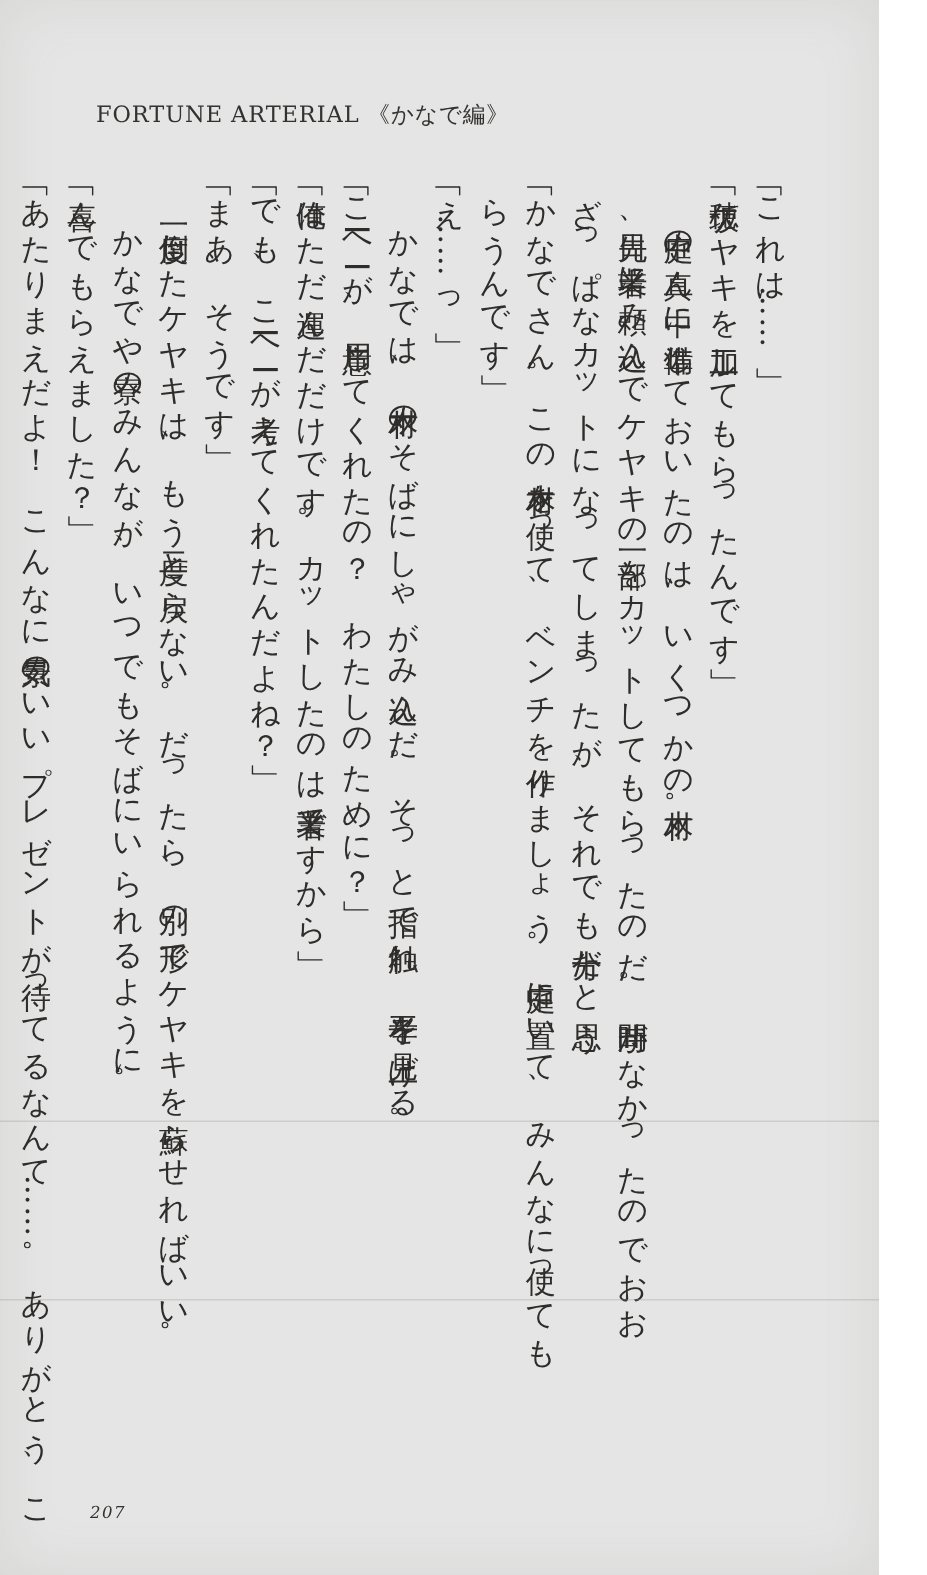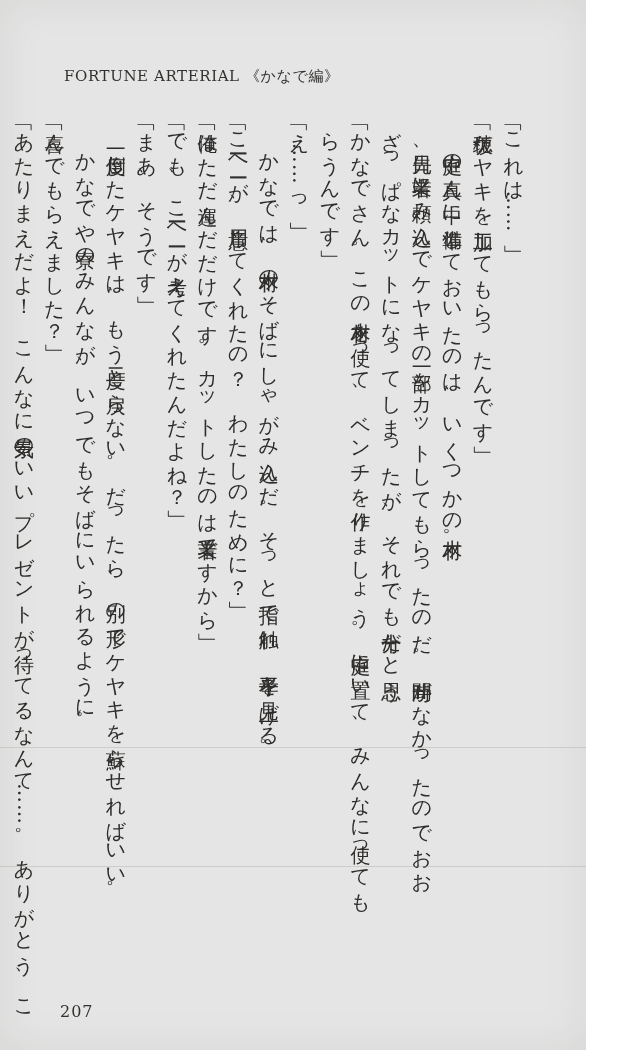--- a/index.html
+++ b/index.html
@@ -56,21 +56,22 @@
     padding: 0;
   }
   .text-col.indent {
     text-indent: 21px;
   }
 
   .page-number {
     position: absolute;
     left: 60px;
     top: 1002px;
-    font-size: 16px;
+    font-size: 11px;
+    font-style: italic;
     color: #33322f;
     letter-spacing: 1px;
   }
 </style>
 </head>
 <body>
 
 <div class="page">
   <div class="running-header">FORTUNE ARTERIAL 《かなで編》</div>
 

